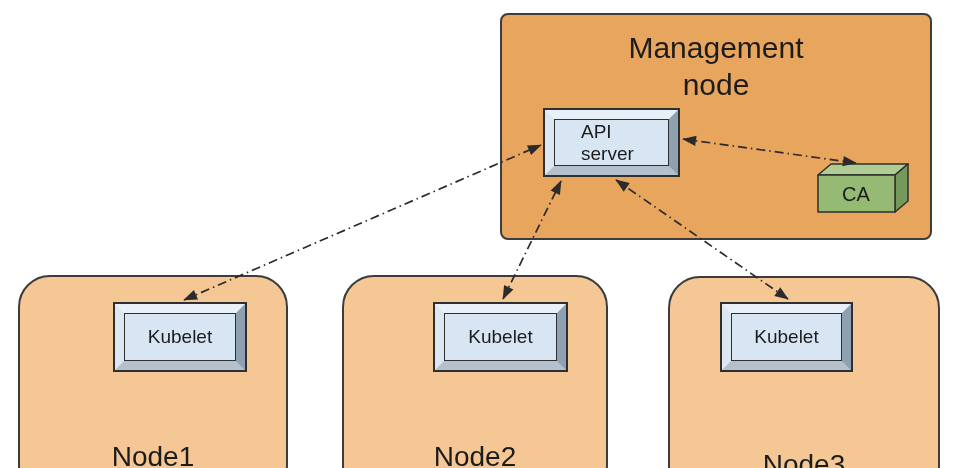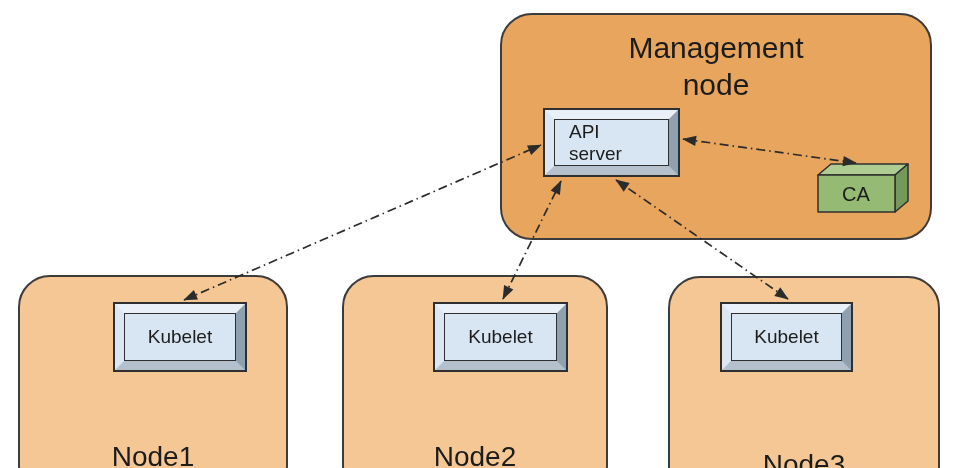--- a/index.html
+++ b/index.html
@@ -5,21 +5,21 @@
   html, body { margin:0; padding:0; background:#ffffff; }
   .canvas {
     position:relative; width:958px; height:468px; overflow:hidden;
     font-family:"Liberation Sans", sans-serif; color:#1c1c1c; background:#ffffff;
   }
   
   .group-node {
     position:absolute; box-sizing:border-box;
     border:2px solid #3c3c3c;
   }
-  .mgmt { left:500px; top:13px; width:432px; height:227px; border-radius:32px; background:#E8A55E; }
+  .mgmt { left:500px; top:13px; width:432px; height:227px; border-radius:8px; background:#E8A55E; }
   .worker { border-radius:32px; background:#F4C794; }
   .node1 { left:18px;  top:275px; width:270px; height:222px; }
   .node2 { left:342px; top:275px; width:266px; height:222px;padding-left:20px; }
   .node3 { left:668px; top:276px; width:272px; height:229px; }
 
   .mgmt-title {
     position:absolute; top:14px; left:0; right:0;
     font-size:30px; line-height:37px; text-align:center;
   }
   .mgmt-title span { display:inline-block; max-width:250px; }
@@ -43,21 +43,21 @@
     width:100%; height:100%; box-sizing:border-box;
     border:1px solid #2f2f2f; background:#D8E6F4;
     display:flex; align-items:center; justify-content:center;
     font-size:19px; line-height:22px;
   }
   .api-box   { left:543px; top:108px; width:137px; height:69px; }
   .kubelet1  { left:113px; top:302px; width:134px; height:70px; }
   .kubelet2  { left:433px; top:302px; width:135px; height:70px; }
   .kubelet3  { left:720px; top:302px; width:133px; height:70px; }
   .api-box .face {
-    justify-content:flex-start; padding-left:14px;
+    justify-content:flex-start; padding-left:26px;
     text-align:left; white-space:pre-line;
   }
 
   
   .overlay, .ca-svg { position:absolute; pointer-events:none; }
   .overlay { left:0; top:0; z-index:6; }
   .ca-svg  { left:815px; top:160px; z-index:3; }
   .conn { fill:none; stroke:#2B2B2B; stroke-width:1.7; stroke-dasharray:9 4 1.5 4; }
   .ca-shape { stroke:#2f2f2f; stroke-width:1.5; stroke-linejoin:round; }
   .ca-text { font-family:"Liberation Sans", sans-serif; font-size:20px; fill:#1c1c1c; }

